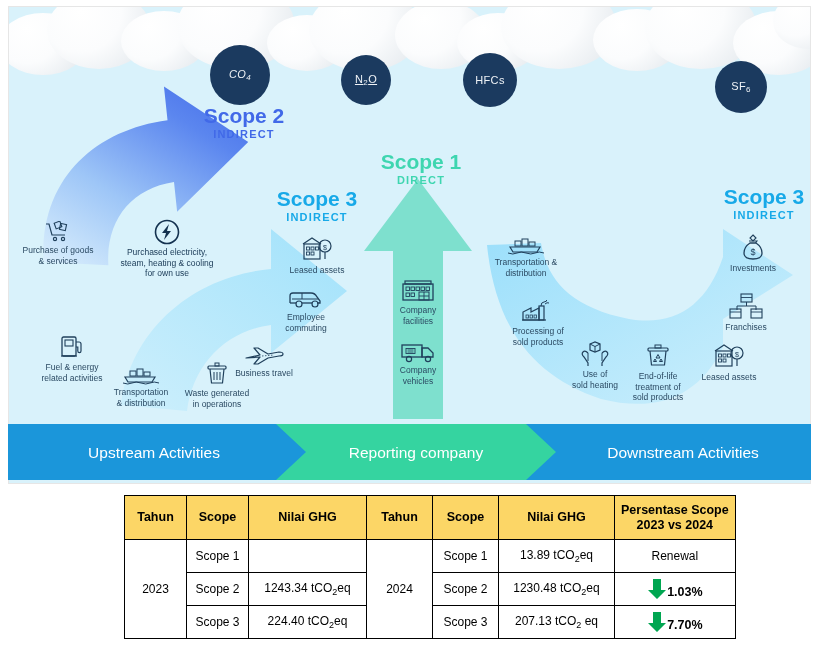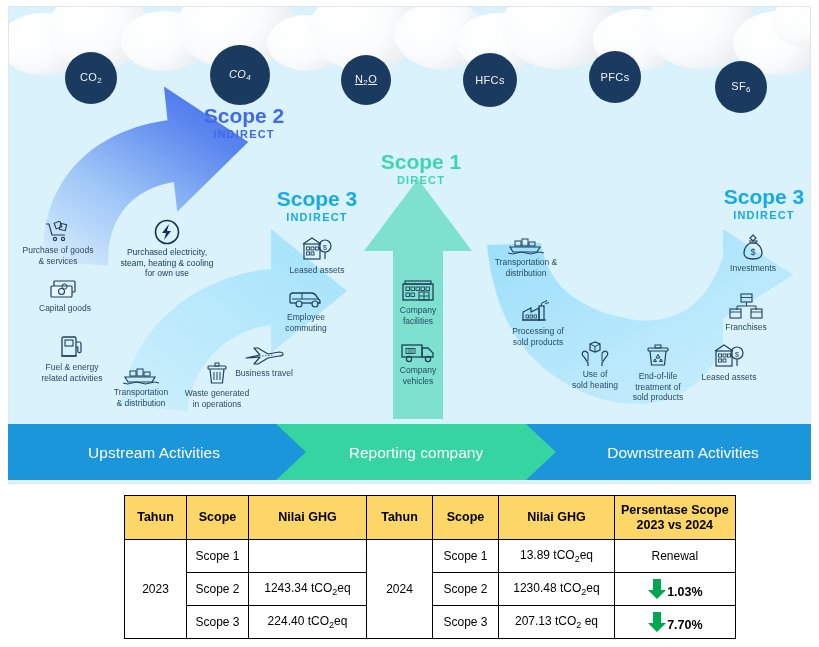--- a/index.html
+++ b/index.html
@@ -108,34 +108,28 @@
       <div class="cloud" style="left:300px;top:-18px;width:112px;height:82px;"></div>
       <div class="cloud" style="left:386px;top:-6px;width:92px;height:68px;"></div>
       <div class="cloud" style="left:448px;top:6px;width:82px;height:58px;"></div>
       <div class="cloud" style="left:492px;top:-22px;width:116px;height:84px;"></div>
       <div class="cloud" style="left:584px;top:2px;width:88px;height:62px;"></div>
       <div class="cloud" style="left:636px;top:-20px;width:112px;height:82px;"></div>
       <div class="cloud" style="left:724px;top:4px;width:92px;height:64px;"></div>
       <div class="cloud" style="left:764px;top:-14px;width:70px;height:56px;"></div>
     </div>
 
-    <div class="gas" style="left:56px;top:45px;width:52px;height:52px;">
-      <span><span>CO</span><sub>2</sub></span>
-    </div>
     <div class="gas" style="left:201px;top:38px;width:60px;height:60px;font-style:italic;">
       <span><span>CO</span><sub>4</sub></span>
     </div>
     <div class="gas" style="left:332px;top:48px;width:50px;height:50px;text-decoration:underline;">
       <span><span>N</span><sub>2</sub><span>O</span></span>
     </div>
     <div class="gas" style="left:454px;top:46px;width:54px;height:54px;">
       <span>HFCs</span>
-    </div>
-    <div class="gas" style="left:580px;top:44px;width:52px;height:52px;">
-      <span>PFCs</span>
     </div>
     <div class="gas" style="left:706px;top:54px;width:52px;height:52px;">
       <span><span>SF</span><sub>6</sub></span>
     </div>
 
     <svg class="svg-layer" viewBox="0 0 803 478">
       <defs>
         <linearGradient id="gradBlue" x1="0" y1="1" x2="1" y2="0">
           <stop offset="0%" stop-color="#dff2fd"></stop>
           <stop offset="38%" stop-color="#9ec6f7"></stop>
@@ -198,29 +192,20 @@
         <path d="M1 3h3l3 11h13" fill="none" stroke="#20405c" stroke-width="1.2"></path>
         <circle cx="10" cy="18" r="1.6" fill="none" stroke="#20405c" stroke-width="1.2"></circle>
         <circle cx="18" cy="18" r="1.6" fill="none" stroke="#20405c" stroke-width="1.2"></circle>
         <rect x="10" y="1" width="6" height="6" fill="none" stroke="#20405c" stroke-width="1.1" transform="rotate(-20 13 4)"></rect>
         <rect x="15" y="3" width="6" height="6" fill="none" stroke="#20405c" stroke-width="1.1" transform="rotate(12 18 6)"></rect>
       </svg>
       <span style="white-space:pre-line">Purchase of goods
 &amp; services</span>
     </div>
 
-    <div class="act" style="left:4px;top:272px;">
-      <svg class="ic" width="30" height="22" viewBox="0 0 30 22">
-        <rect x="4" y="2" width="21" height="11" rx="1" fill="none" stroke="#20405c" stroke-width="1.2"></rect>
-        <rect x="1" y="7" width="21" height="11" rx="1" fill="#e8f6fd" stroke="#20405c" stroke-width="1.2"></rect>
-        <circle cx="11.5" cy="12.5" r="3" fill="none" stroke="#20405c" stroke-width="1.1"></circle>
-        <circle cx="14.5" cy="7.5" r="2.6" fill="none" stroke="#20405c" stroke-width="1"></circle>
-      </svg>
-      <span style="white-space:pre-line">Capital goods</span>
-    </div>
 
     <div class="act" style="left:11px;top:327px;">
       <svg class="ic" width="24" height="26" viewBox="0 0 24 26">
         <rect x="2" y="3" width="14" height="19" rx="1.5" fill="none" stroke="#20405c" stroke-width="1.3"></rect>
         <rect x="5" y="6" width="8" height="6" fill="none" stroke="#20405c" stroke-width="1.1"></rect>
         <path d="M16 8h3a2 2 0 012 2v7a1.6 1.6 0 01-3.2 0v-4H16" fill="none" stroke="#20405c" stroke-width="1.2"></path>
         <line x1="1" y1="22" x2="17" y2="22" stroke="#20405c" stroke-width="1.3"></line>
       </svg>
       <span style="white-space:pre-line">Fuel &amp; energy
 related activities</span>

